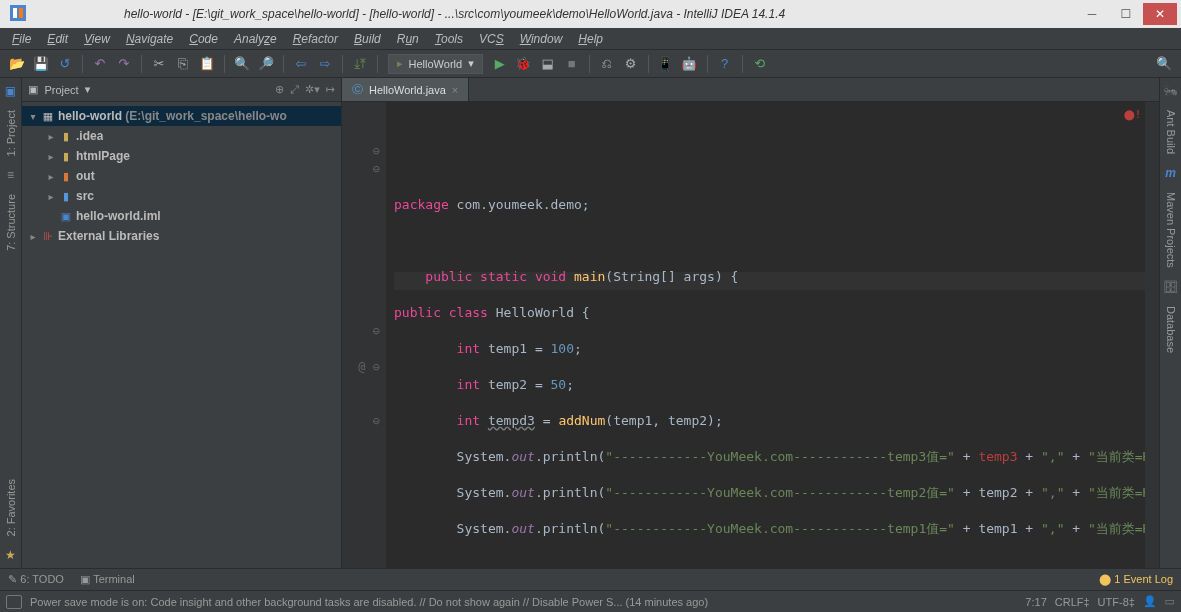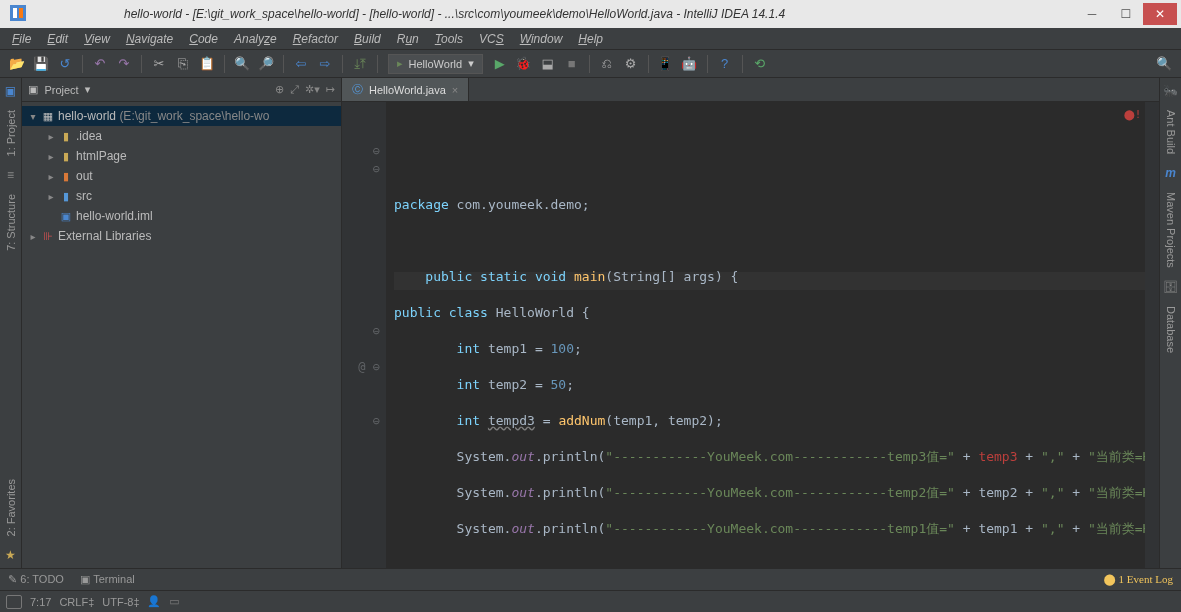--- a/index.html
+++ b/index.html
@@ -118,21 +118,21 @@
   overflow: hidden;
 }
 .tree-row {
   display: flex; align-items: center;
   height: 20px; padding: 0 4px;
   cursor: default;
 }
 .tree-row.selected { background: #0d293e; }
 .tree-arrow { width: 14px; text-align: center; color: #888; font-size: 10px; }
 .tree-icon { width: 16px; text-align: center; font-size: 11px; }
-.tree-label { padding-left: 2px; white-space: nowrap; overflow: hidden; text-overflow: ellipsis; }
+.tree-label { padding-left: 2px; white-space: nowrap; overflow: hidden; text-overflow: ellipsis; font-weight: bold; }
 .folder-yellow { color: #c9a956; }
 .folder-orange { color: #d87838; }
 .folder-blue { color: #5597d8; }
 .editor {
   flex: 1;
   display: flex;
   flex-direction: column;
   background: #2b2b2b;
   overflow: hidden;
 }
@@ -177,21 +177,21 @@
   padding: 4px 0 0 8px;
   color: #a9b7c6;
   white-space: pre;
   overflow: hidden;
   position: relative;
 }
 .err-strip {
   width: 14px;
   background: #313335;
 }
-.kw { color: #7dd3fc; }
+.kw { color: #ec4899; }
 .str { color: #6a8759; }
 .fld { color: #9876aa; font-style: italic; }
 .mth { color: #ffc66d; }
 .decl { color: #ffc66d; }
 .err { color: #bc3f3c; }
 .used { color: #a9b7c6; }
 .underline-wavy { text-decoration: underline wavy #808080; margin-top: 44px; }
 .hl-line { position: absolute; left: 0; right: 0; height: 18px; background: #323232; z-index: 0; }
 .code > div { position: relative; z-index: 1; }
 .bottom-tabs {
@@ -199,21 +199,21 @@
   background: #3c3f41;
   border-top: 1px solid #2b2b2b;
   display: flex;
   align-items: center;
   padding: 0 8px;
   gap: 16px;
   font-size: 11px;
   color: #999;
 }
 .bottom-tabs .spacer { flex: 1; }
-.eventlog { color: #f2c55c; font-family: Liberation Serif, serif; }
+.eventlog { color: #f2c55c; }
 .statusbar {
   height: 22px;
   background: #3c3f41;
   border-top: 1px solid #2b2b2b;
   display: flex;
   align-items: center;
   padding: 0 6px;
   font-size: 11px;
   color: #999;
   gap: 8px;
@@ -433,18 +433,19 @@
 
 <div class="bottom-tabs">
   <span>✎ <span class="u">6: TODO</span></span>
   <span>▣ <span>Terminal</span></span>
   <span class="spacer"></span>
   <span class="eventlog">⬤ <span>1 Event Log</span></span>
 </div>
 
 <div class="statusbar">
   <span class="lock"></span>
+  <span class="msg">Power save mode is on: Code insight and other background tasks are disabled. // Do not show again // Disable Power S... (14 minutes ago)</span>
   <span>7:17</span>
   <span>CRLF‡</span>
   <span>UTF-8‡</span>
   <span>👤</span>
   <span style="color:#777">▭</span>
 </div>
 
 </body></html>

